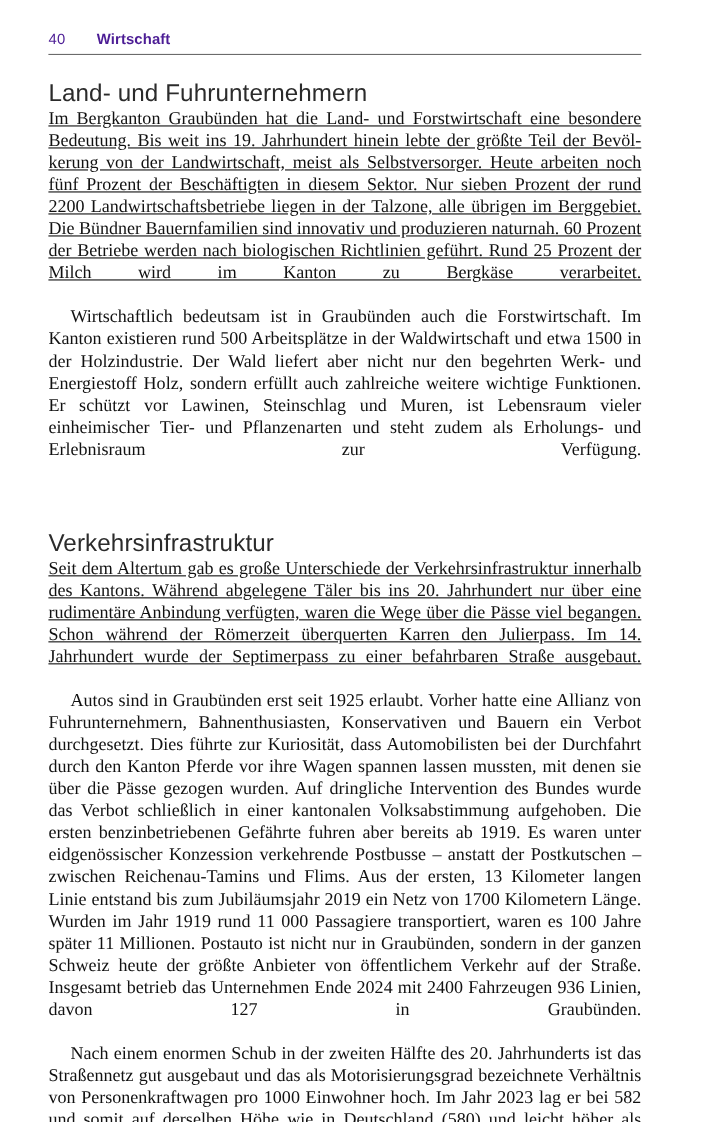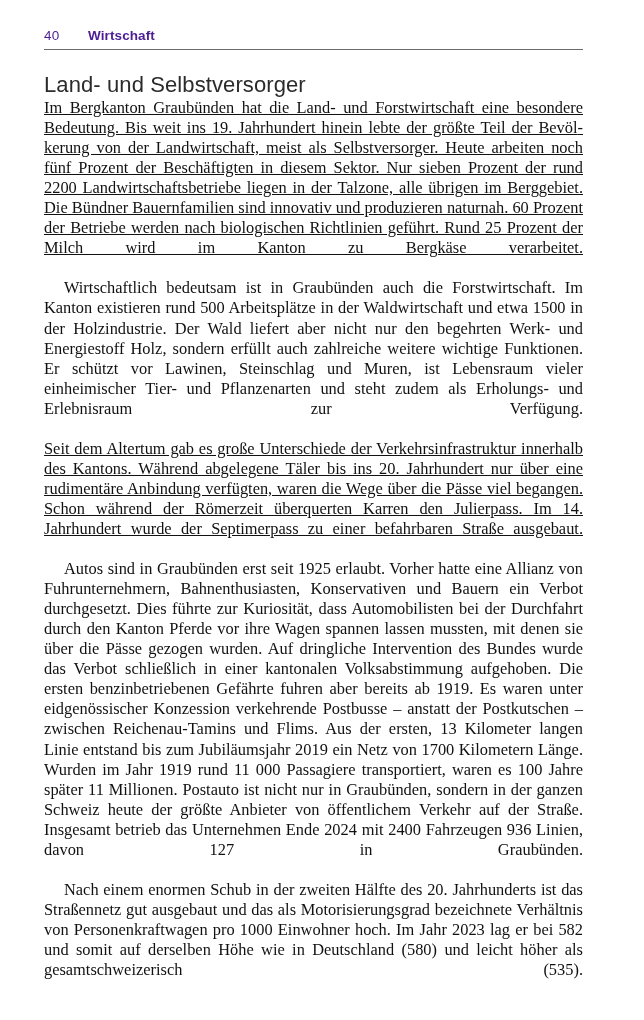--- a/index.html
+++ b/index.html
@@ -104,24 +104,25 @@
 
 <div class="page">
   <div class="content">
 
     <div class="running-head">
       <span class="folio">40</span>
       <span class="running-title">Wirtschaft</span>
     </div>
     <hr class="head-rule">
 
-    <h1 class="section-heading">Land- und Selbstversorger</h1>
+    <h1 class="section-heading">Land- und Fuhrunternehmern</h1>
 
     <p class="body-par first">Im Bergkanton Graubünden hat die Land- und Forstwirtschaft eine besondere Bedeutung. Bis weit ins 19. Jahrhundert hinein lebte der größte Teil der Bevöl­kerung von der Landwirtschaft, meist als Selbstversorger. Heute arbeiten noch fünf Prozent der Beschäftigten in diesem Sektor. Nur sieben Prozent der rund 2200 Landwirtschaftsbetriebe liegen in der Talzone, alle übrigen im Bergge­biet. Die Bündner Bauernfamilien sind innovativ und produzieren naturnah. 60 Prozent der Betriebe werden nach biologischen Richtlinien geführt. Rund 25 Prozent der Milch wird im Kanton zu Bergkäse verarbeitet.</p>
     <p class="body-par cont">Wirtschaftlich bedeutsam ist in Graubünden auch die Forstwirtschaft. Im Kanton existieren rund 500 Arbeitsplätze in der Waldwirtschaft und etwa 1500 in der Holzindustrie. Der Wald liefert aber nicht nur den begehrten Werk- und Energiestoff Holz, sondern erfüllt auch zahlreiche weitere wichtige Funktio­nen. Er schützt vor Lawinen, Steinschlag und Muren, ist Lebensraum vieler einheimischer Tier- und Pflanzenarten und steht zudem als Erholungs- und Erlebnisraum zur Verfügung.</p>
 
+    <h1 class="section-heading subsequent">Verkehrsinfrastruktur</h1>
 
     <p class="body-par first">Seit dem Altertum gab es große Unterschiede der Verkehrsinfrastruktur in­nerhalb des Kantons. Während abgelegene Täler bis ins 20. Jahrhundert nur über eine rudimentäre Anbindung verfügten, waren die Wege über die Pässe viel begangen. Schon während der Römerzeit überquerten Karren den Julier­pass. Im 14. Jahrhundert wurde der Septimerpass zu einer befahrbaren Stra­ße ausgebaut.</p>
     <p class="body-par cont">Autos sind in Graubünden erst seit 1925 erlaubt. Vorher hatte eine Allianz von Fuhrunternehmern, Bahnenthusiasten, Konservativen und Bauern ein Verbot durchgesetzt. Dies führte zur Kuriosität, dass Automobilisten bei der Durchfahrt durch den Kanton Pferde vor ihre Wagen spannen lassen mussten, mit denen sie über die Pässe gezogen wurden. Auf dringliche Intervention des Bundes wurde das Verbot schließlich in einer kantonalen Volksabstim­mung aufgehoben. Die ersten benzinbetriebenen Gefährte fuhren aber bereits ab 1919. Es waren unter eidgenössischer Konzession verkehrende Postbusse – anstatt der Postkutschen – zwischen Reichenau-Tamins und Flims. Aus der ersten, 13 Kilometer langen Linie entstand bis zum Jubiläumsjahr 2019 ein Netz von 1700 Kilometern Länge. Wurden im Jahr 1919 rund 11 000 Passa­giere transportiert, waren es 100 Jahre später 11 Millionen. Postauto ist nicht nur in Graubünden, sondern in der ganzen Schweiz heute der größte Anbie­ter von öffentlichem Verkehr auf der Straße. Insgesamt betrieb das Unterneh­men Ende 2024 mit 2400 Fahrzeugen 936 Linien, davon 127 in Graubünden.</p>
     <p class="body-par cont">Nach einem enormen Schub in der zweiten Hälfte des 20. Jahrhunderts ist das Straßennetz gut ausgebaut und das als Motorisierungsgrad bezeichnete Verhältnis von Personenkraftwagen pro 1000 Einwohner hoch. Im Jahr 2023 lag er bei 582 und somit auf derselben Höhe wie in Deutschland (580) und leicht höher als gesamtschweizerisch (535).</p>
 
   </div>
 </div>
 
 </body></html>

